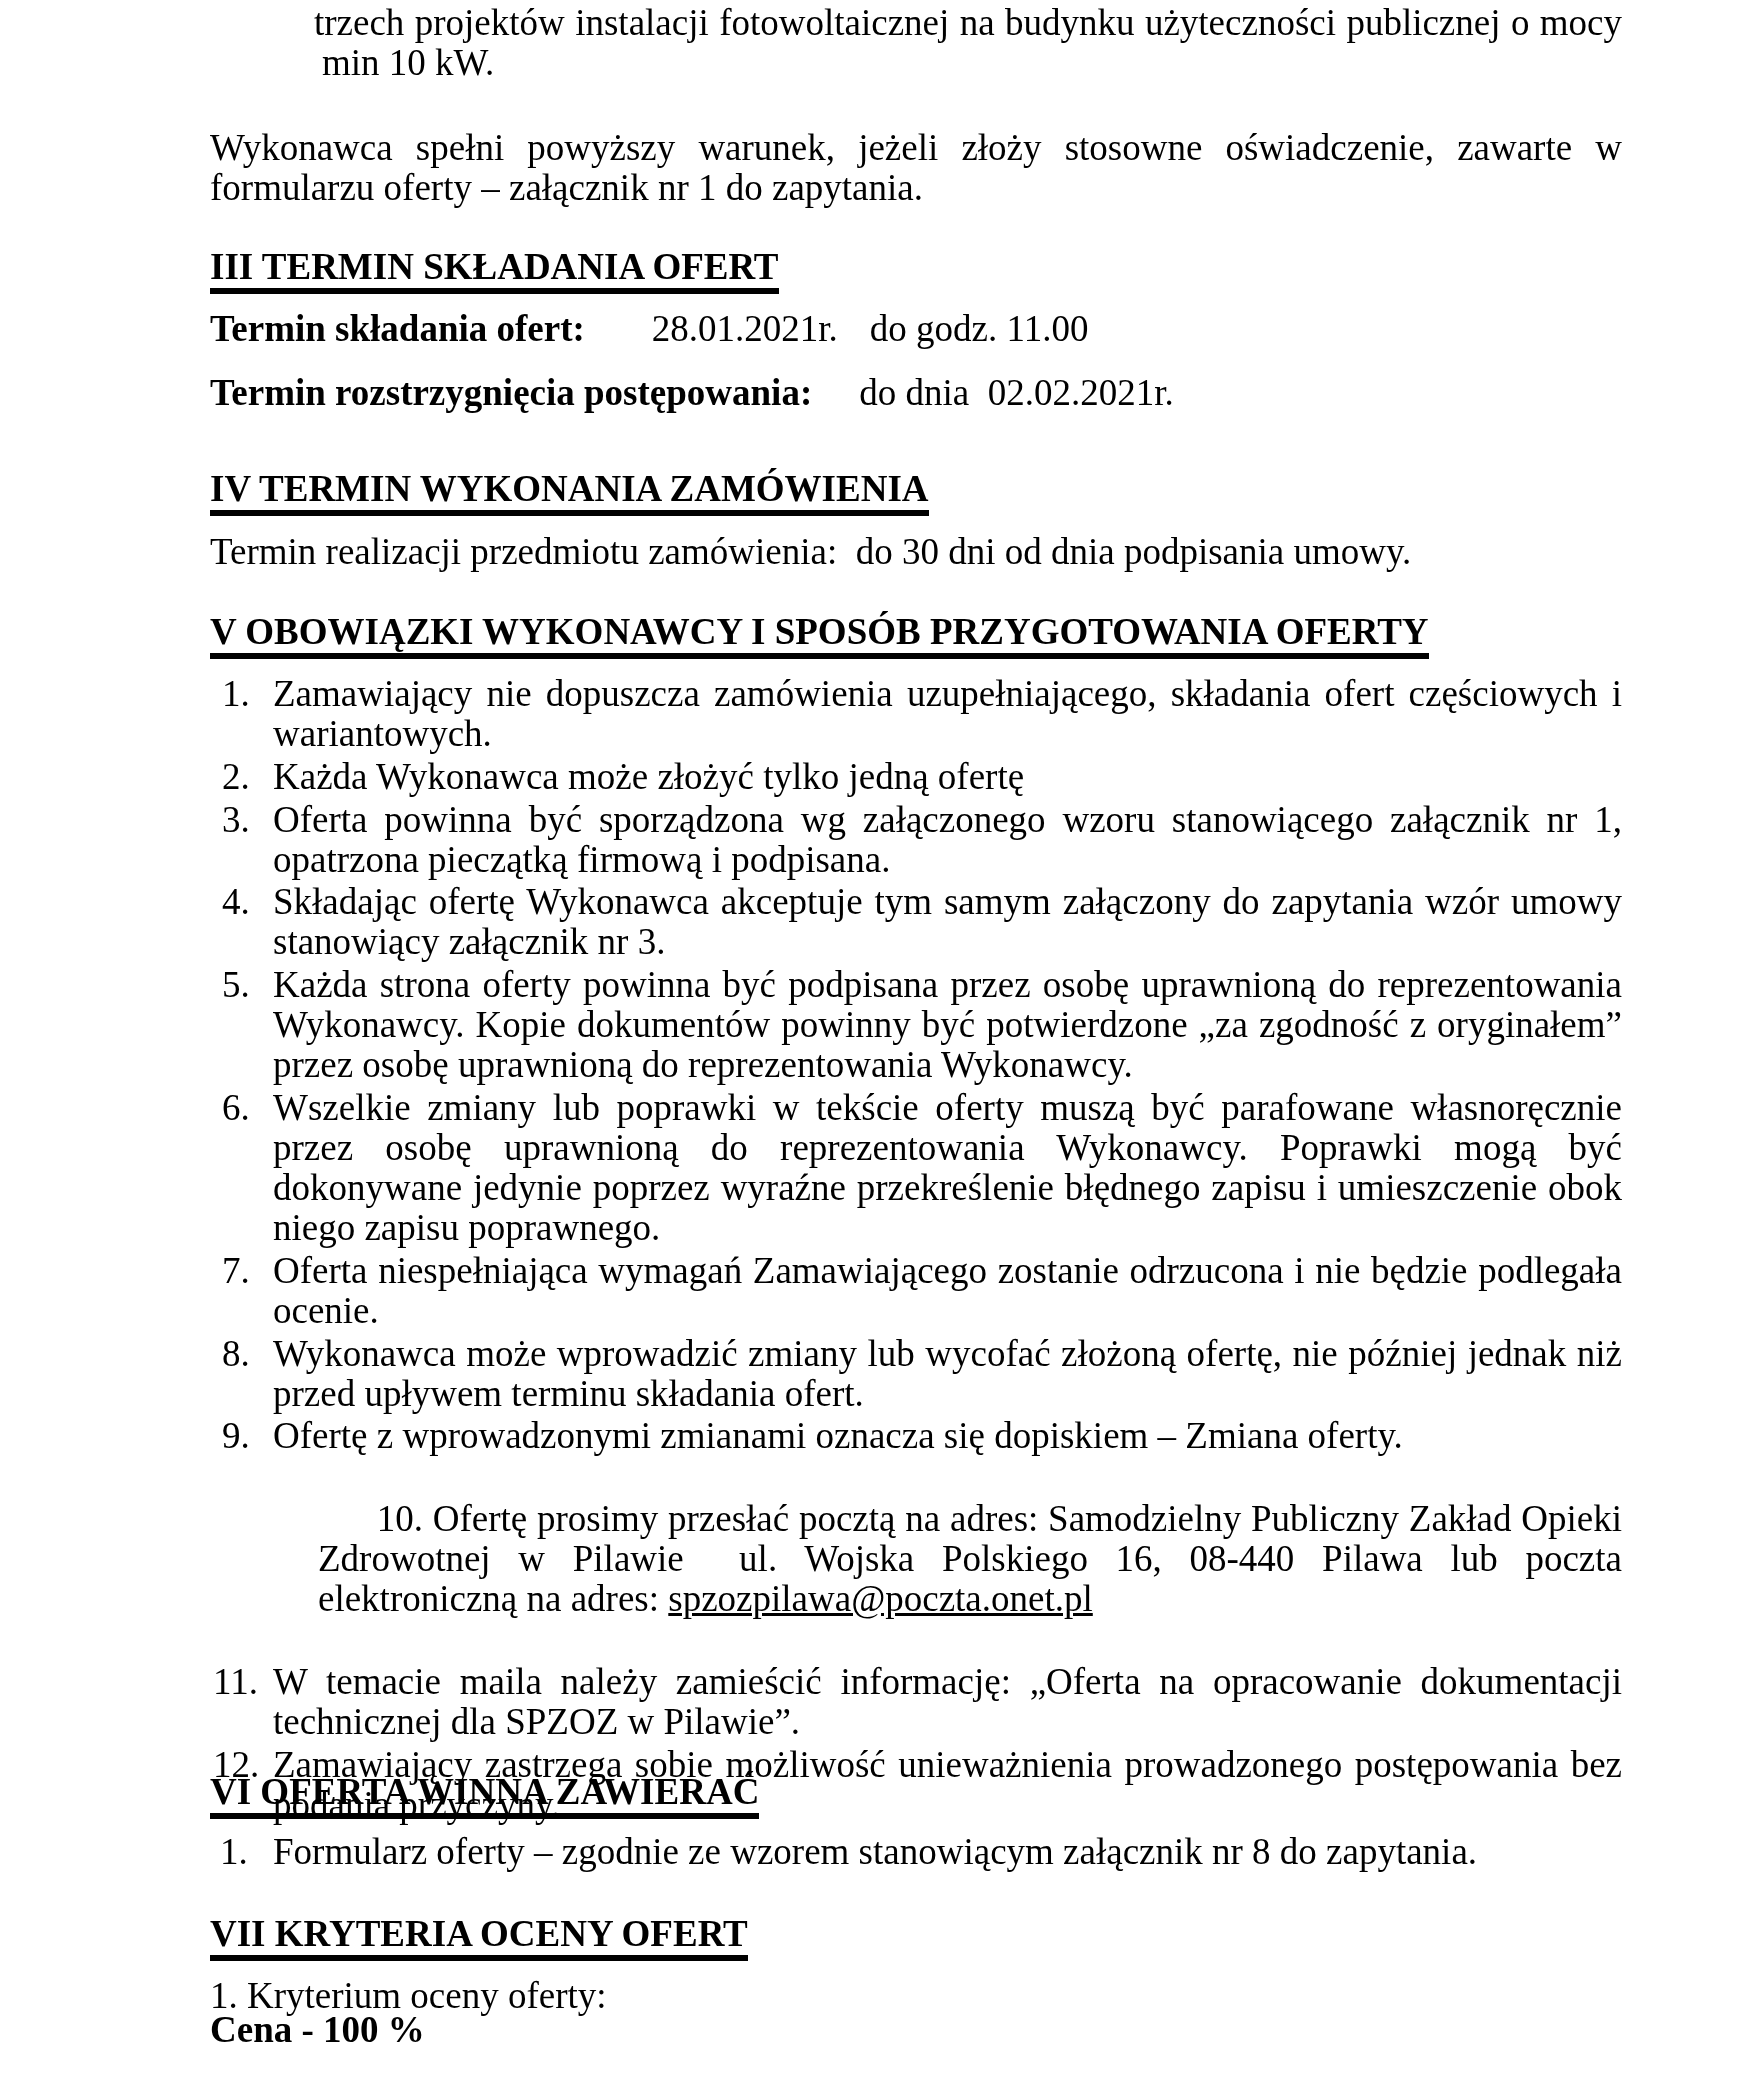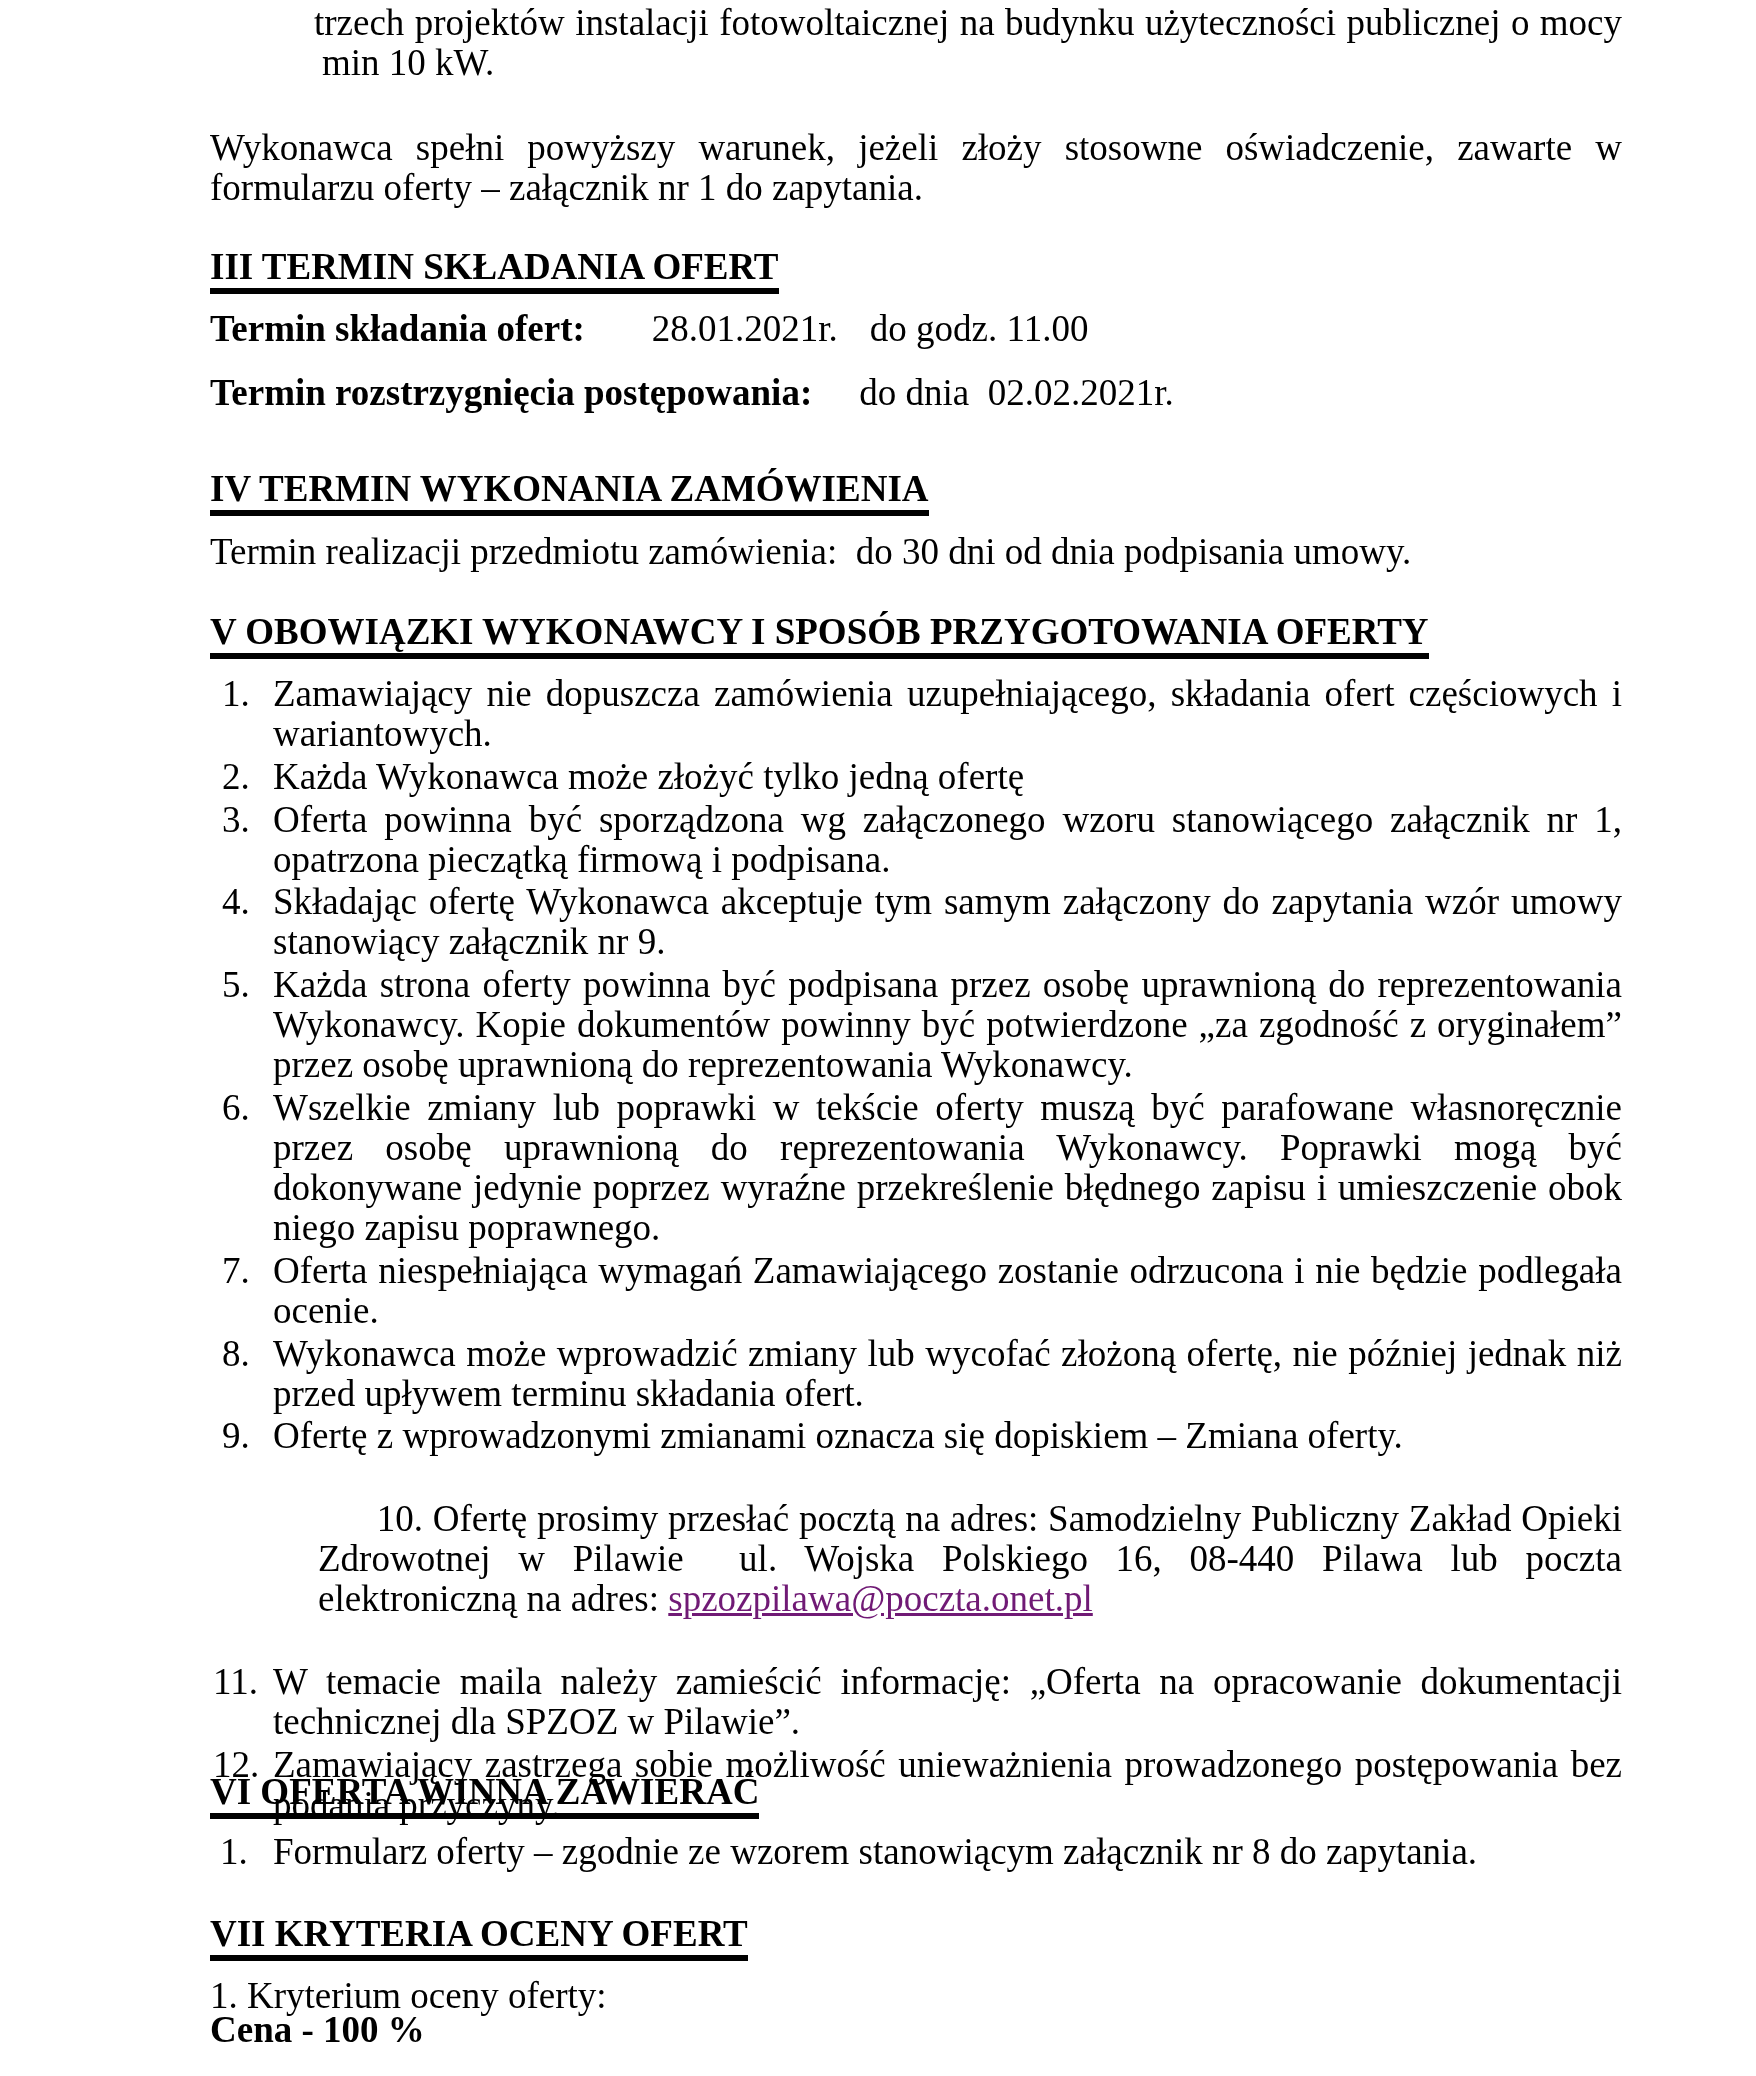--- a/index.html
+++ b/index.html
@@ -27,21 +27,21 @@
   }
 
   
   .list { left:273px; width:1349px; }
   .li { position:relative; text-align:justify; margin-bottom:2.8px; }
   .li .num { position:absolute; left:-51px; top:0; }
   .li.wide .num { left:-60px; }
   .li.item10 { margin-left:45px; }
   .li.item10 .num10 { display:inline; }
 
-  .email-link { color:#701a75; text-decoration:underline; }
+  .email-link { color:#000000; text-decoration:underline; }
 
   .tabgap-a { display:inline-block; width:67px; }
   .tabgap-b { display:inline-block; width:32px; }
   .tabgap-c { display:inline-block; width:47px; }
 
   .vi-item { left:273px; width:1349px; position:absolute; text-align:justify; }
   .vi-item .num { position:absolute; left:-53px; top:0; }
 </style>
 </head>
 <body>
@@ -92,21 +92,21 @@
       <span>Każda Wykonawca może złożyć tylko jedną ofertę</span>
     </div>
 
     <div class="li">
       <span class="num">3.</span>
       <span>Oferta powinna być sporządzona wg załączonego wzoru stanowiącego załącznik nr 1, opatrzona pieczątką firmową i podpisana.</span>
     </div>
 
     <div class="li">
       <span class="num">4.</span>
-      <span>Składając ofertę Wykonawca akceptuje tym samym załączony do zapytania wzór umowy stanowiący załącznik nr 9.</span>
+      <span>Składając ofertę Wykonawca akceptuje tym samym załączony do zapytania wzór umowy stanowiący załącznik nr 3.</span>
     </div>
 
     <div class="li">
       <span class="num">5.</span>
       <span>Każda strona oferty powinna być podpisana przez osobę uprawnioną do reprezentowania Wykonawcy. Kopie dokumentów powinny być potwierdzone „za zgodność z oryginałem” przez osobę uprawnioną do reprezentowania Wykonawcy.</span>
     </div>
 
     <div class="li">
       <span class="num">6.</span>
       <span>Wszelkie zmiany lub poprawki w tekście oferty muszą być parafowane własnoręcznie przez osobę uprawnioną do reprezentowania Wykonawcy. Poprawki mogą być dokonywane jedynie poprzez wyraźne przekreślenie błędnego zapisu i umieszczenie obok niego zapisu poprawnego.</span>

